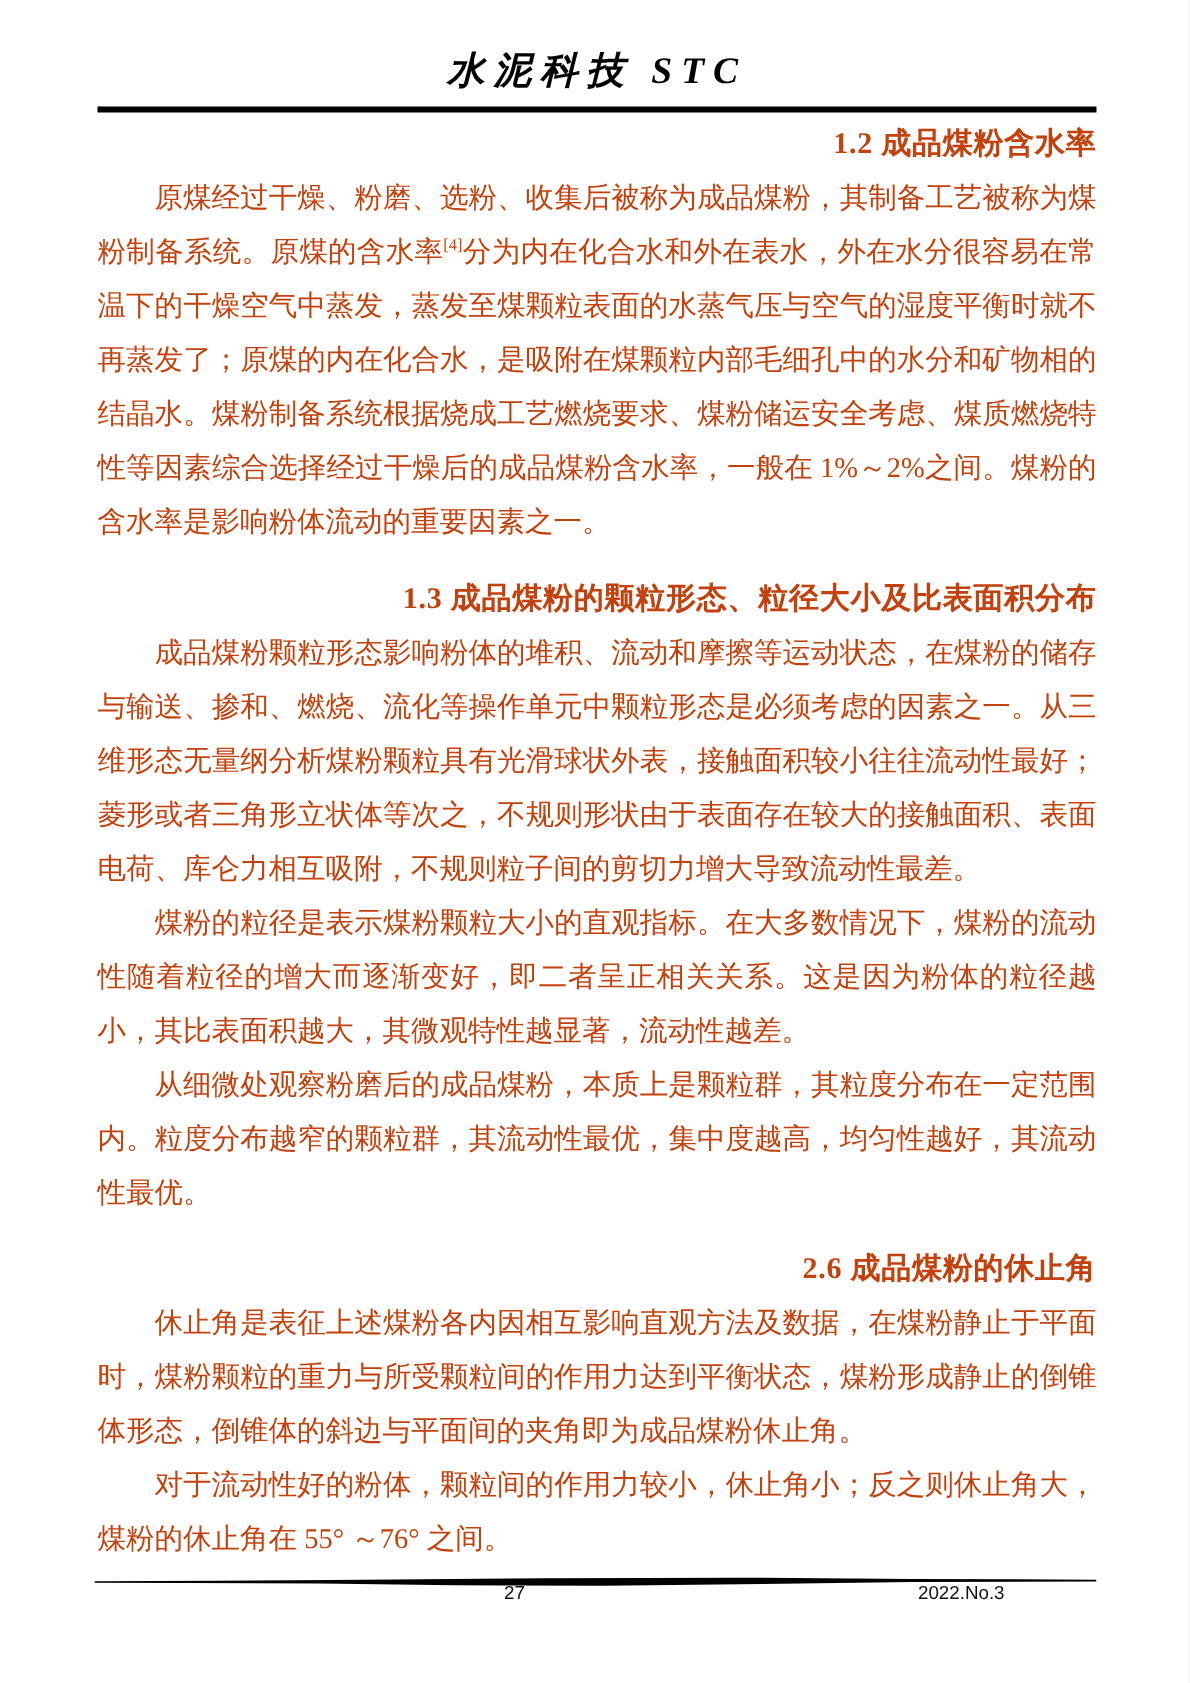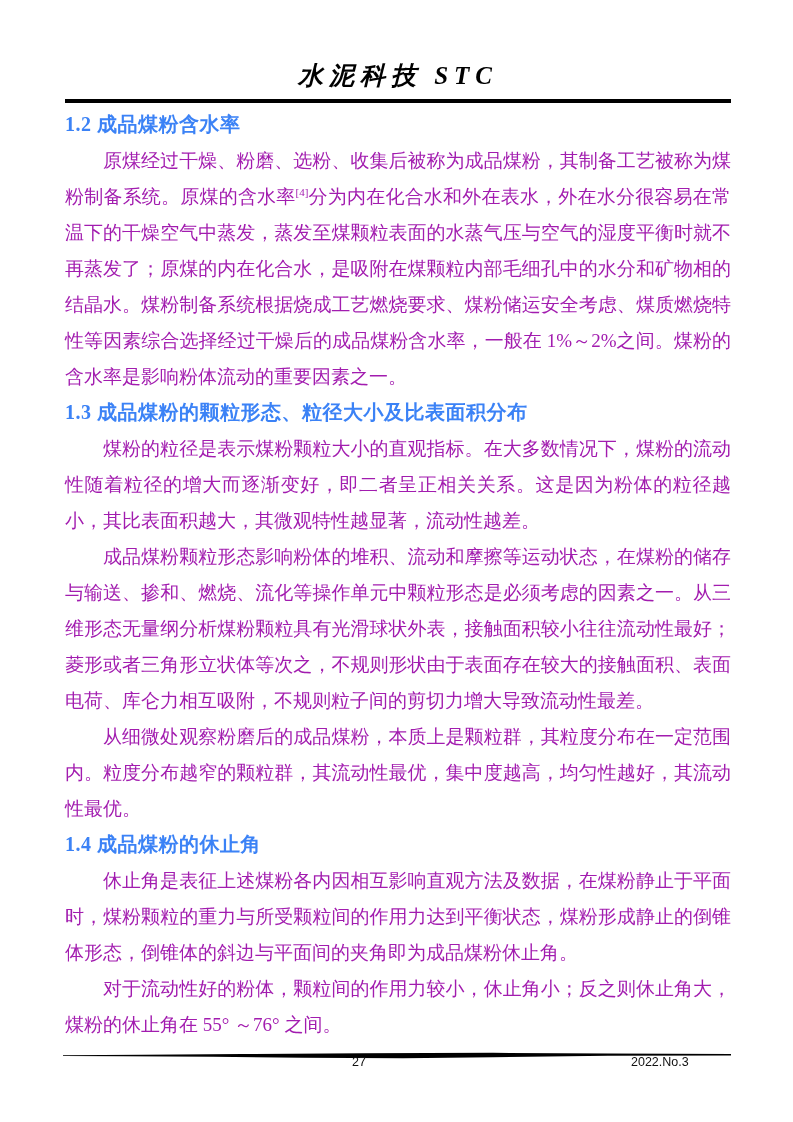--- a/index.html
+++ b/index.html
@@ -17,81 +17,82 @@
     font-family: "Liberation Serif", "DejaVu Serif", serif;
     overflow: hidden;
   }
   .content {
     position: absolute;
     left: 65px;
     top: 0;
     width: 666px;
   }
   .journal-header {
-    padding-top: 60px;
+    padding-top: 32px;
     text-align: center;
     font-size: 25px;
     line-height: 32px;
     font-style: italic;
     font-weight: 600;
     letter-spacing: 6px;
     color: #000000;
   }
   .header-rule {
     margin-top: 7px;
     height: 3.5px;
     background: #000000;
   }
   .section-heading {
     margin: 0;
     margin-top: 6px;
     margin-bottom: 4px;
     font-size: 20px;
     line-height: 30px;
     font-weight: bold;
-    color: #3b82f6;
+    color: #c2410c;
     letter-spacing: 0.5px;
+    text-align: right;
   }
   .section-heading.later {
-    margin-top: 2px;
+    margin-top: 17px;
   }
   .body-par {
     margin: 0;
     font-size: 19px;
     line-height: 36px;
     text-align: justify;
     text-align-last: left;
     text-indent: 2em;
-    color: #a21caf;
+    color: #c2410c;
   }
   .citation-sup {
     font-size: 11px;
     line-height: 0;
     vertical-align: super;
   }
   .footer-rule {
     position: absolute;
     left: 63px;
     top: 1046px;
     width: 668px;
     height: 8px;
   }
   .footer-page-num {
     position: absolute;
-    left: 344px;
+    left: 328px;
     top: 1055px;
     width: 30px;
     text-align: center;
     font-family: "Liberation Sans", "DejaVu Sans", sans-serif;
     font-size: 12.5px;
     color: #111111;
   }
   .footer-issue {
     position: absolute;
-    left: 631px;
+    left: 612px;
     top: 1055px;
     font-family: "Liberation Sans", "DejaVu Sans", sans-serif;
     font-size: 12.5px;
     color: #111111;
   }
 </style>
 </head>
 <body>
 
 <div class="page">
@@ -100,27 +101,27 @@
     <div class="journal-header">水泥科技 STC</div>
 
     <div class="header-rule"></div>
 
     <h2 class="section-heading">1.2 成品煤粉含水率</h2>
 
     <p class="body-par"><span>原煤经过干燥、粉磨、选粉、收集后被称为成品煤粉，其制备工艺被称为煤粉制备系统。原煤的含水率</span><sup class="citation-sup">[4]</sup><span>分为内在化合水和外在表水，外在水分很容易在常温下的干燥空气中蒸发，蒸发至煤颗粒表面的水蒸气压与空气的湿度平衡时就不再蒸发了；原煤的内在化合水，是吸附在煤颗粒内部毛细孔中的水分和矿物相的结晶水。煤粉制备系统根据烧成工艺燃烧要求、煤粉储运安全考虑、煤质燃烧特性等因素综合选择经过干燥后的成品煤粉含水率，一般在 1%～2%之间。煤粉的含水率是影响粉体流动的重要因素之一。</span></p>
 
     <h2 class="section-heading later">1.3 成品煤粉的颗粒形态、粒径大小及比表面积分布</h2>
 
+    <p class="body-par">成品煤粉颗粒形态影响粉体的堆积、流动和摩擦等运动状态，在煤粉的储存与输送、掺和、燃烧、流化等操作单元中颗粒形态是必须考虑的因素之一。从三维形态无量纲分析煤粉颗粒具有光滑球状外表，接触面积较小往往流动性最好；菱形或者三角形立状体等次之，不规则形状由于表面存在较大的接触面积、表面电荷、库仑力相互吸附，不规则粒子间的剪切力增大导致流动性最差。</p>
+
     <p class="body-par">煤粉的粒径是表示煤粉颗粒大小的直观指标。在大多数情况下，煤粉的流动性随着粒径的增大而逐渐变好，即二者呈正相关关系。这是因为粉体的粒径越小，其比表面积越大，其微观特性越显著，流动性越差。</p>
-
-    <p class="body-par">成品煤粉颗粒形态影响粉体的堆积、流动和摩擦等运动状态，在煤粉的储存与输送、掺和、燃烧、流化等操作单元中颗粒形态是必须考虑的因素之一。从三维形态无量纲分析煤粉颗粒具有光滑球状外表，接触面积较小往往流动性最好；菱形或者三角形立状体等次之，不规则形状由于表面存在较大的接触面积、表面电荷、库仑力相互吸附，不规则粒子间的剪切力增大导致流动性最差。</p>
 
     <p class="body-par">从细微处观察粉磨后的成品煤粉，本质上是颗粒群，其粒度分布在一定范围内。粒度分布越窄的颗粒群，其流动性最优，集中度越高，均匀性越好，其流动性最优。</p>
 
-    <h2 class="section-heading later">1.4 成品煤粉的休止角</h2>
+    <h2 class="section-heading later">2.6 成品煤粉的休止角</h2>
 
     <p class="body-par">休止角是表征上述煤粉各内因相互影响直观方法及数据，在煤粉静止于平面时，煤粉颗粒的重力与所受颗粒间的作用力达到平衡状态，煤粉形成静止的倒锥体形态，倒锥体的斜边与平面间的夹角即为成品煤粉休止角。</p>
 
     <p class="body-par">对于流动性好的粉体，颗粒间的作用力较小，休止角小；反之则休止角大，煤粉的休止角在 55° ～76° 之间。</p>
 
   </div>
 
   <div class="footer-rule">
     <svg width="668" height="8" viewBox="0 0 668 8" xmlns="http://www.w3.org/2000/svg">
       <polygon fill="#000000" points="0,3.2 80,2.8 180,2.1 300,1.2 430,0.8 545,1.6 668,2.1 668,3.4 545,3.7 430,5.2 340,6.2 240,5.8 150,4.7 60,4.3 0,4.1"></polygon>

